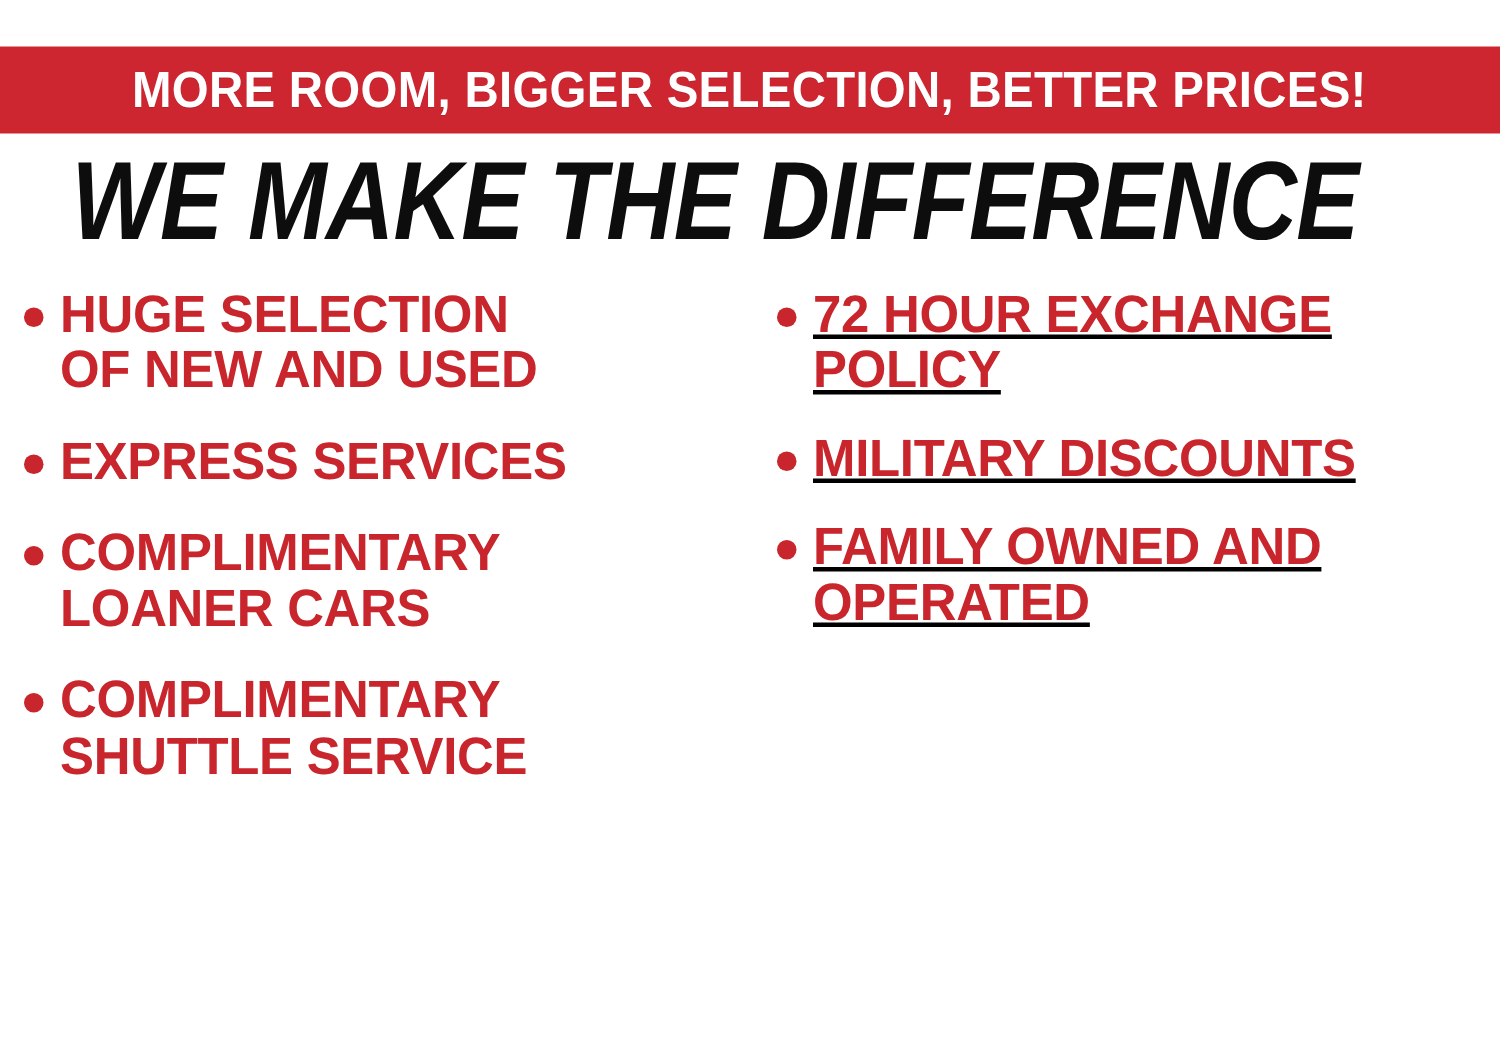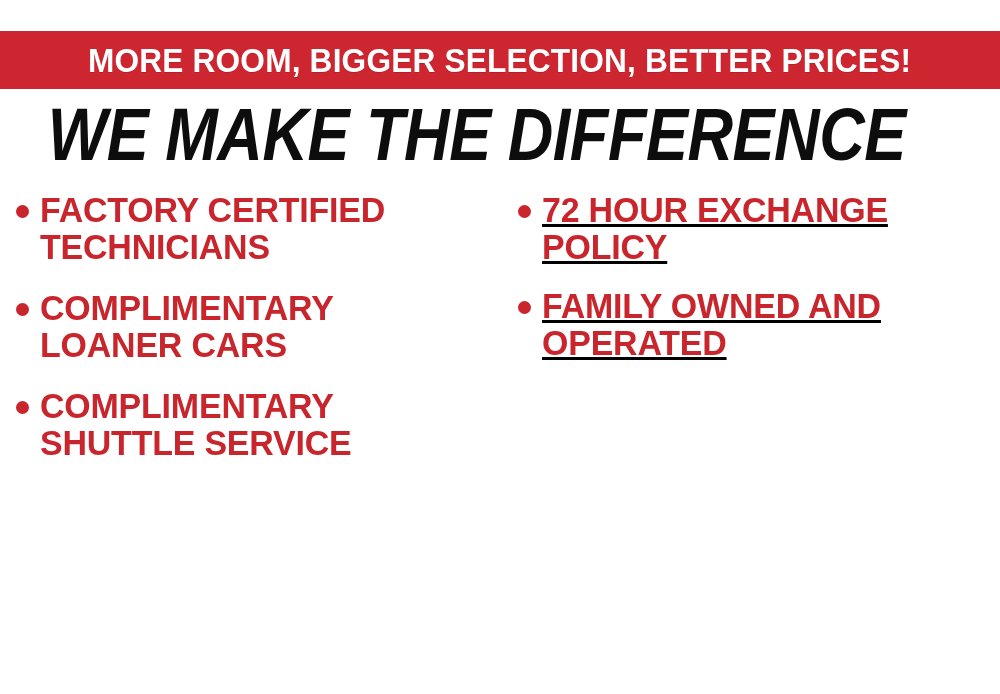--- a/index.html
+++ b/index.html
@@ -125,22 +125,26 @@
 
   <div class="headline">
     <div class="headline-text">WE MAKE THE DIFFERENCE</div>
   </div>
 
   <div class="columns">
 
     <div class="col col-left">
       <div class="bullet">
         <span class="dot"></span>
-        <span class="btext">FACTORY CERTIFIED
-TECHNICIANS</span>
+        <span class="btext">HUGE SELECTION
+OF NEW AND USED</span>
+      </div>
+      <div class="bullet">
+        <span class="dot"></span>
+        <span class="btext">EXPRESS SERVICES</span>
       </div>
       <div class="bullet">
         <span class="dot"></span>
         <span class="btext">COMPLIMENTARY
 LOANER CARS</span>
       </div>
       <div class="bullet">
         <span class="dot"></span>
         <span class="btext">COMPLIMENTARY
 SHUTTLE SERVICE</span>
@@ -148,19 +152,23 @@
     </div>
 
     <div class="col col-right">
       <div class="bullet">
         <span class="dot"></span>
         <span class="btext">72 HOUR EXCHANGE
 POLICY</span>
       </div>
       <div class="bullet">
         <span class="dot"></span>
+        <span class="btext">MILITARY DISCOUNTS</span>
+      </div>
+      <div class="bullet">
+        <span class="dot"></span>
         <span class="btext">FAMILY OWNED AND
 OPERATED</span>
       </div>
     </div>
 
   </div>
 </div>
 
 </body></html>

